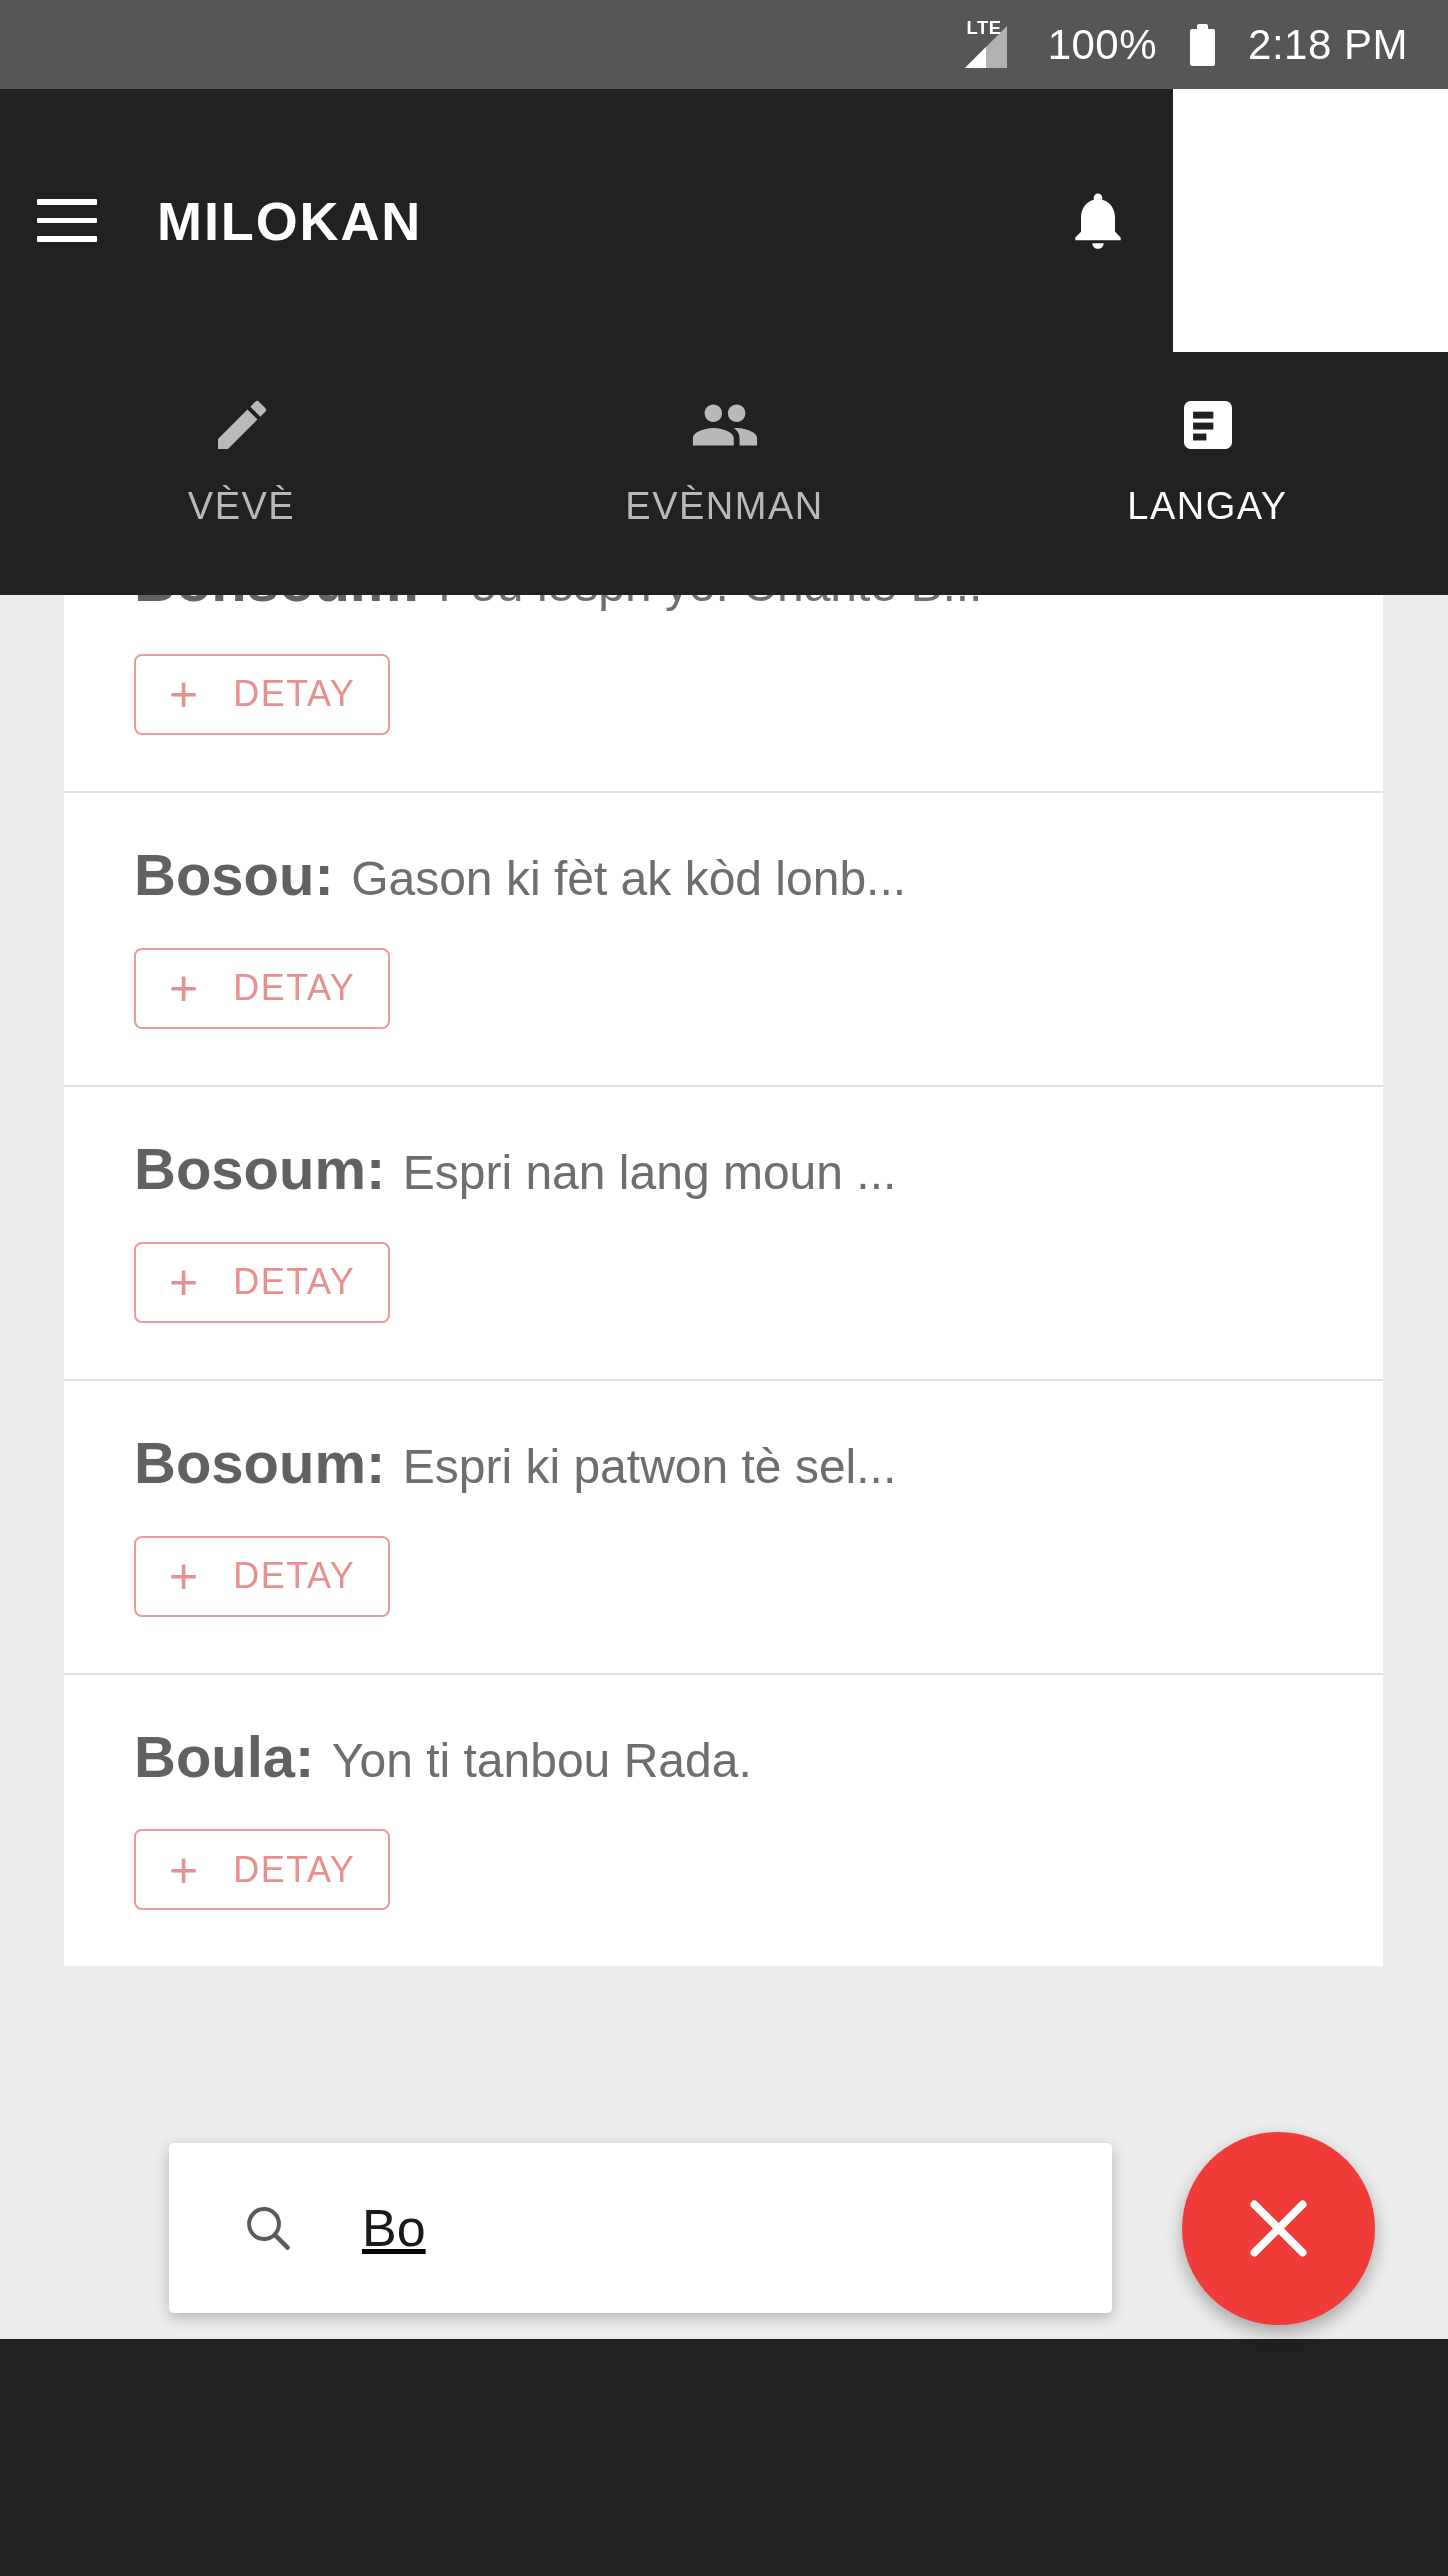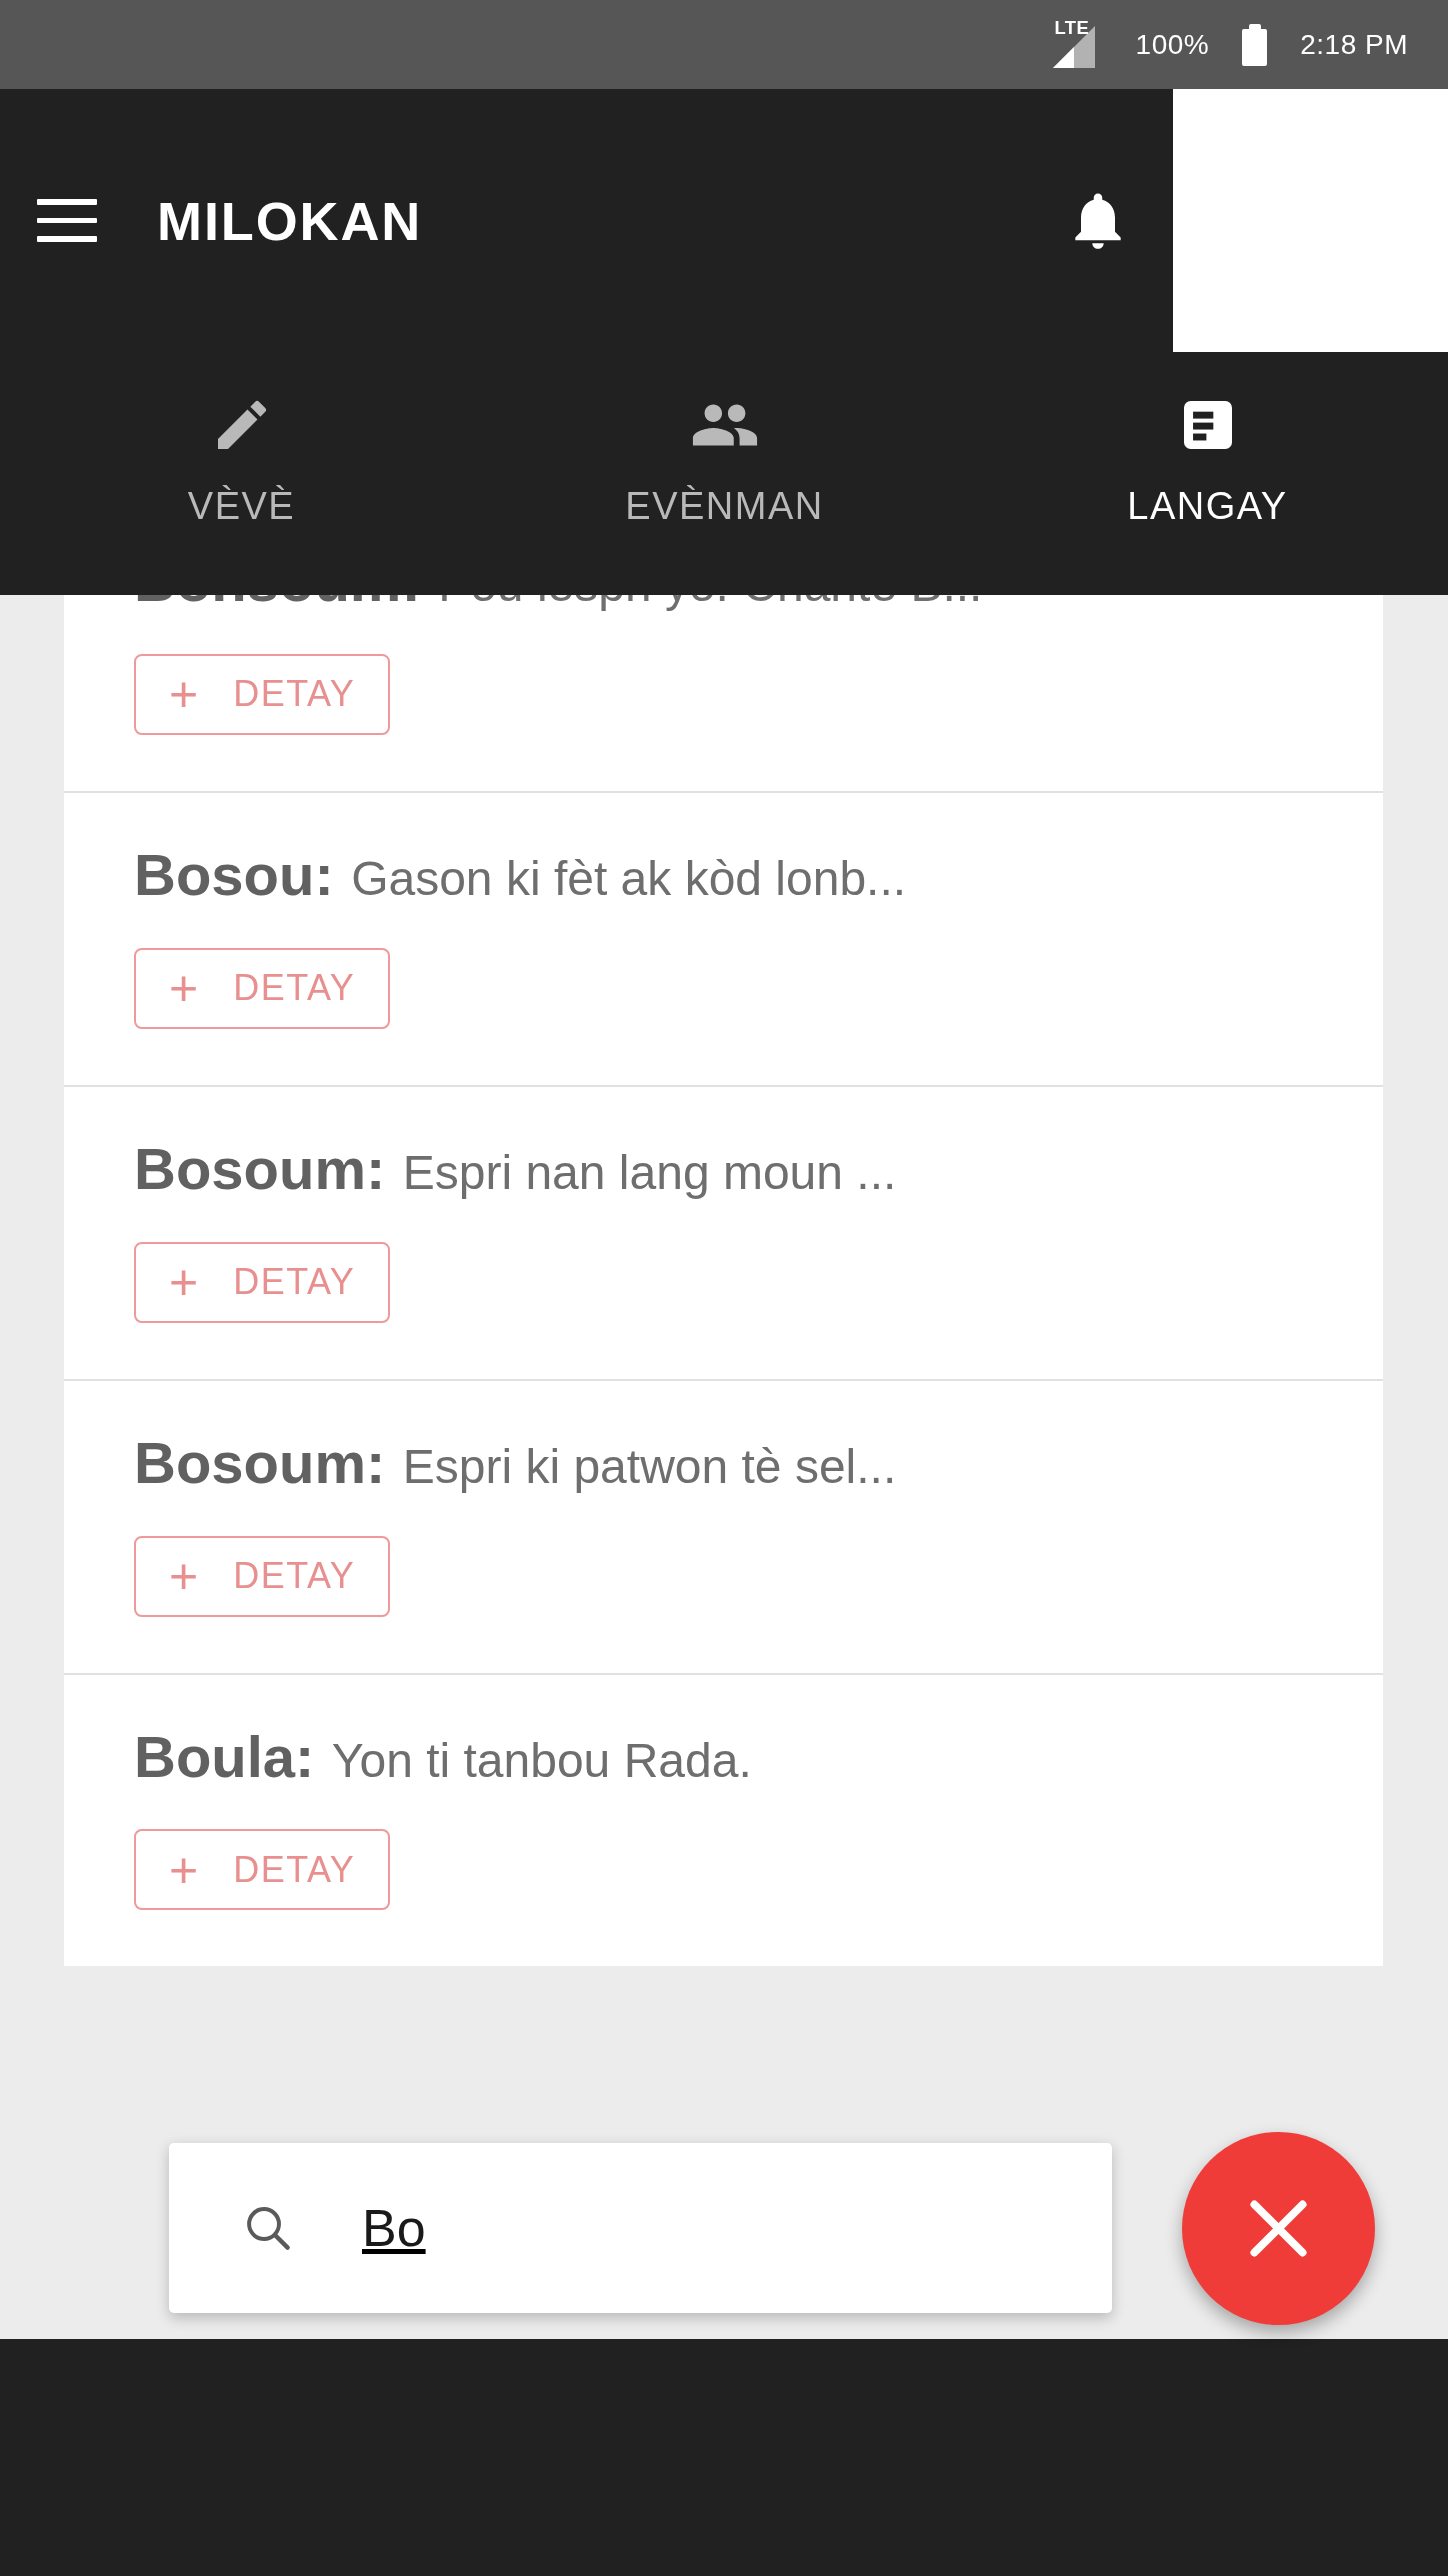--- a/index.html
+++ b/index.html
@@ -61,21 +61,21 @@
   .signal-tri-filled {
     position: absolute;
     bottom: 3.9px;
     left: 0;
     width: 0; height: 0;
     border-left: 21px solid transparent;
     border-bottom: 21px solid #ffffff;
   }
   .status-text {
     color: #ffffff;
-    font-size: 28px;
+    font-size: 42px;
     font-weight: 400;
     letter-spacing: 0.5px;
     line-height: 1;
     white-space: nowrap;
   }
   .battery-icon {
     position: relative;
     width: 25px;
     height: 42px;
     display: inline-block;

